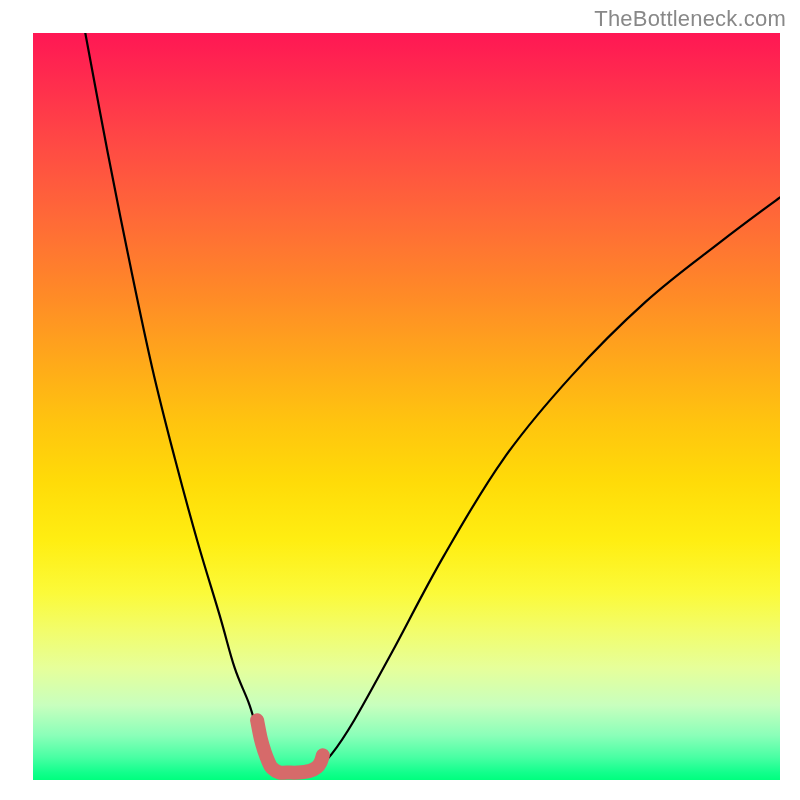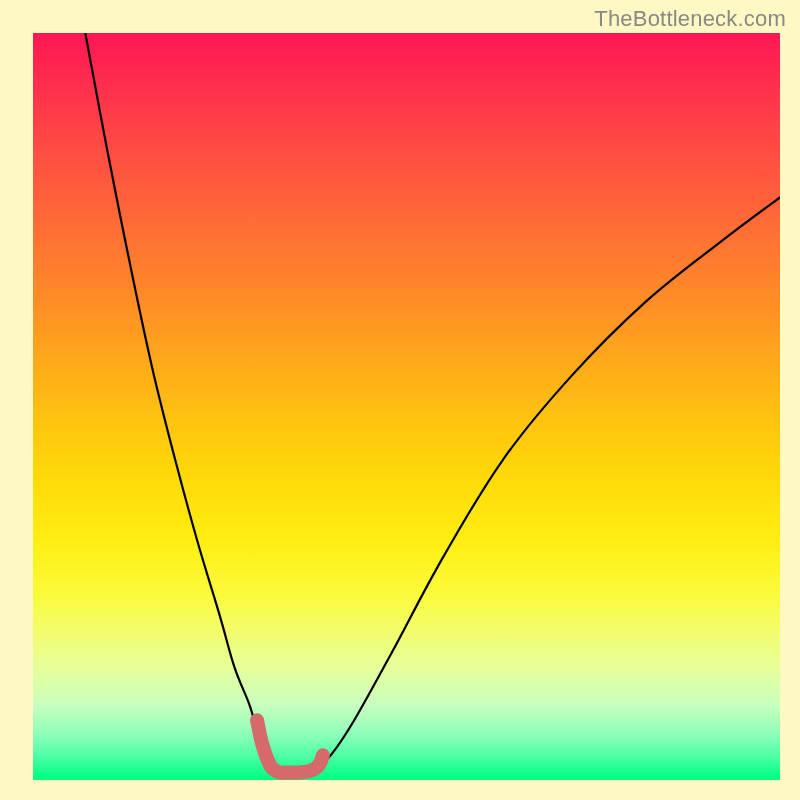--- a/index.html
+++ b/index.html
@@ -10,21 +10,21 @@
     background: #000;
     overflow: hidden;
     font-family: Arial, Helvetica, sans-serif;
   }
   .frame {
     position: absolute;
     top: 0;
     left: 0;
     width: 800px;
     height: 800px;
-    background: #fef9c3;
+    background: #ffffff;
   }
   .watermark {
     position: absolute;
     top: 6px;
     right: 14px;
     color: #888888;
     font-size: 22px;
     font-weight: 500;
     letter-spacing: 0.2px;
     z-index: 10;

